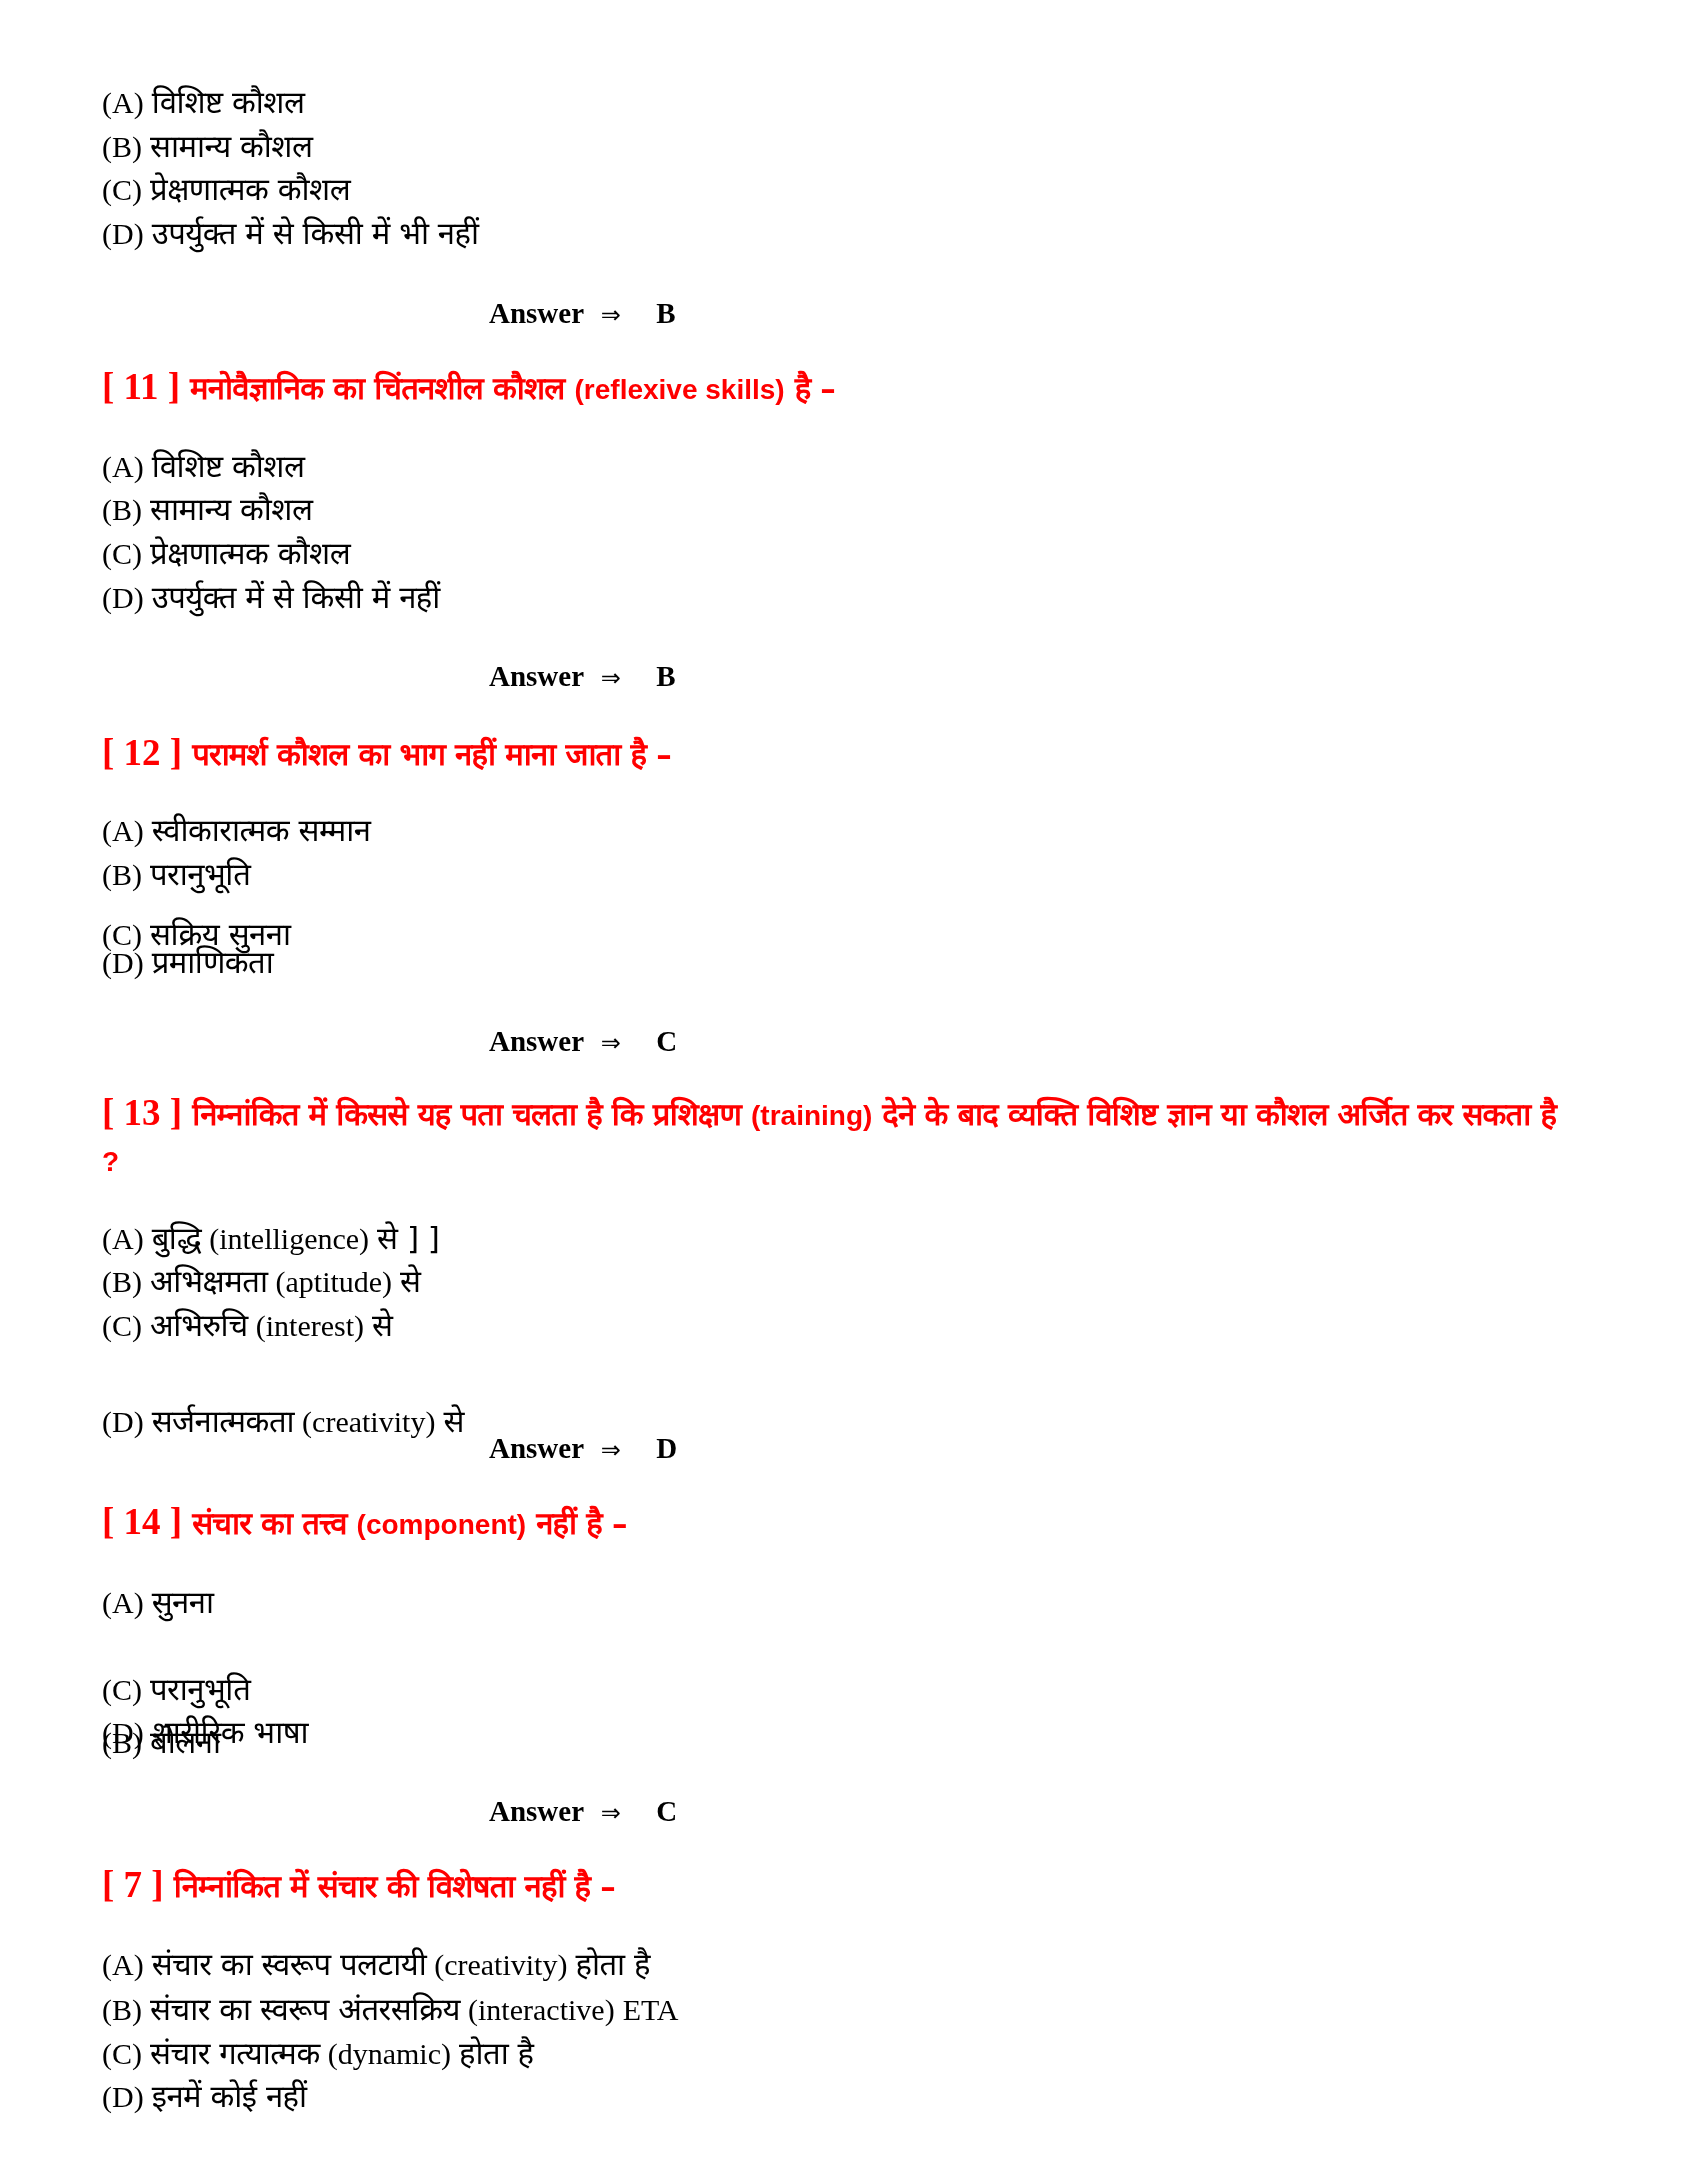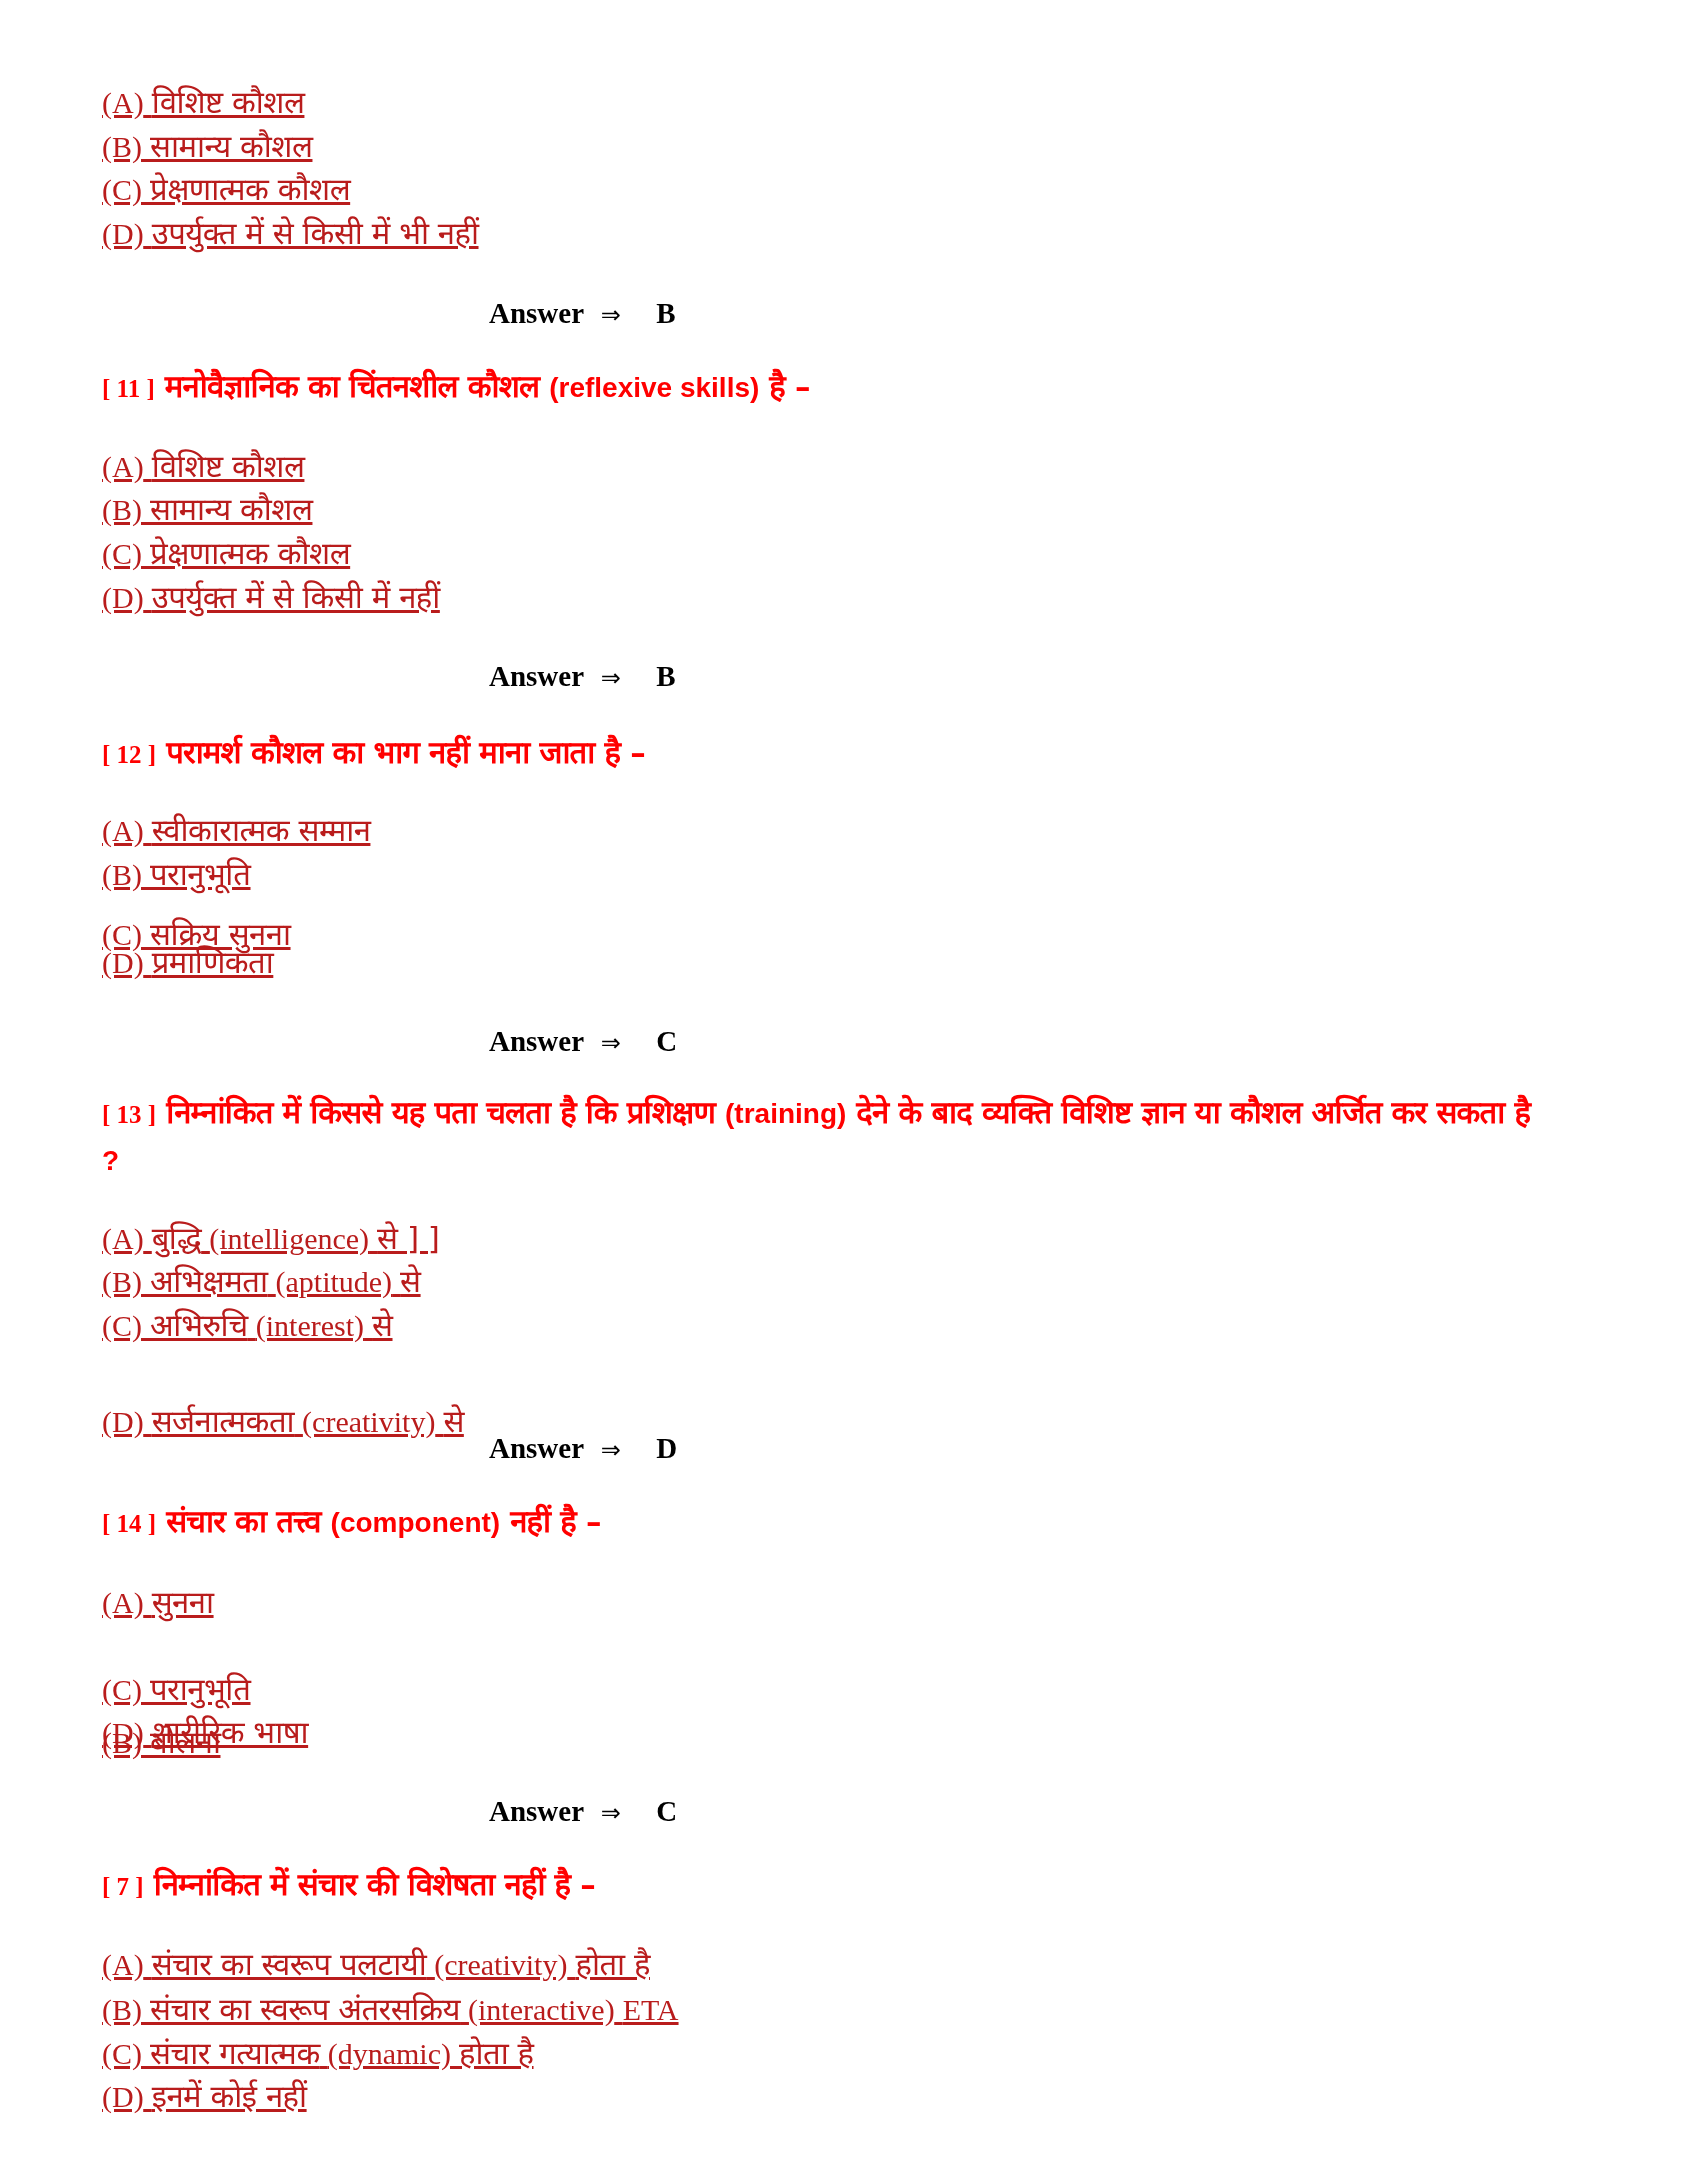--- a/index.html
+++ b/index.html
@@ -21,22 +21,21 @@
       width: 1683px;
       height: 2178px;
       background: #ffffff;
     }
     .opt {
       position: absolute;
       left: 102px;
       font-size: 32px;
       line-height: 44px;
       white-space: nowrap;
-      color: #b91c1c;
-      text-decoration: underline;
+      color: #000000;
     }
     .opt .lbl {
       font-family: "Liberation Serif", serif;
       font-size: 30px;
     }
     .opt .txt {
       font-family: "DejaVu Sans", "Liberation Sans", sans-serif;
       font-size: 31px;
       letter-spacing: -0.5px;
     }
@@ -67,21 +66,21 @@
       font-family: "DejaVu Sans", "Liberation Sans", sans-serif;
       font-weight: bold;
       font-size: 31px;
       line-height: 45px;
       letter-spacing: -0.8px;
       white-space: nowrap;
     }
     .qhead .num {
       font-family: "Liberation Serif", serif;
       font-weight: bold;
-      font-size: 25px;
+      font-size: 37px;
       letter-spacing: 0;
       margin-top: 46px;
     }
     .qhead .en {
       font-family: Liberation Sans, sans-serif;
       font-weight: bold;
       font-size: 28px;
       letter-spacing: 0;
     }
     .qhead.wrap {

